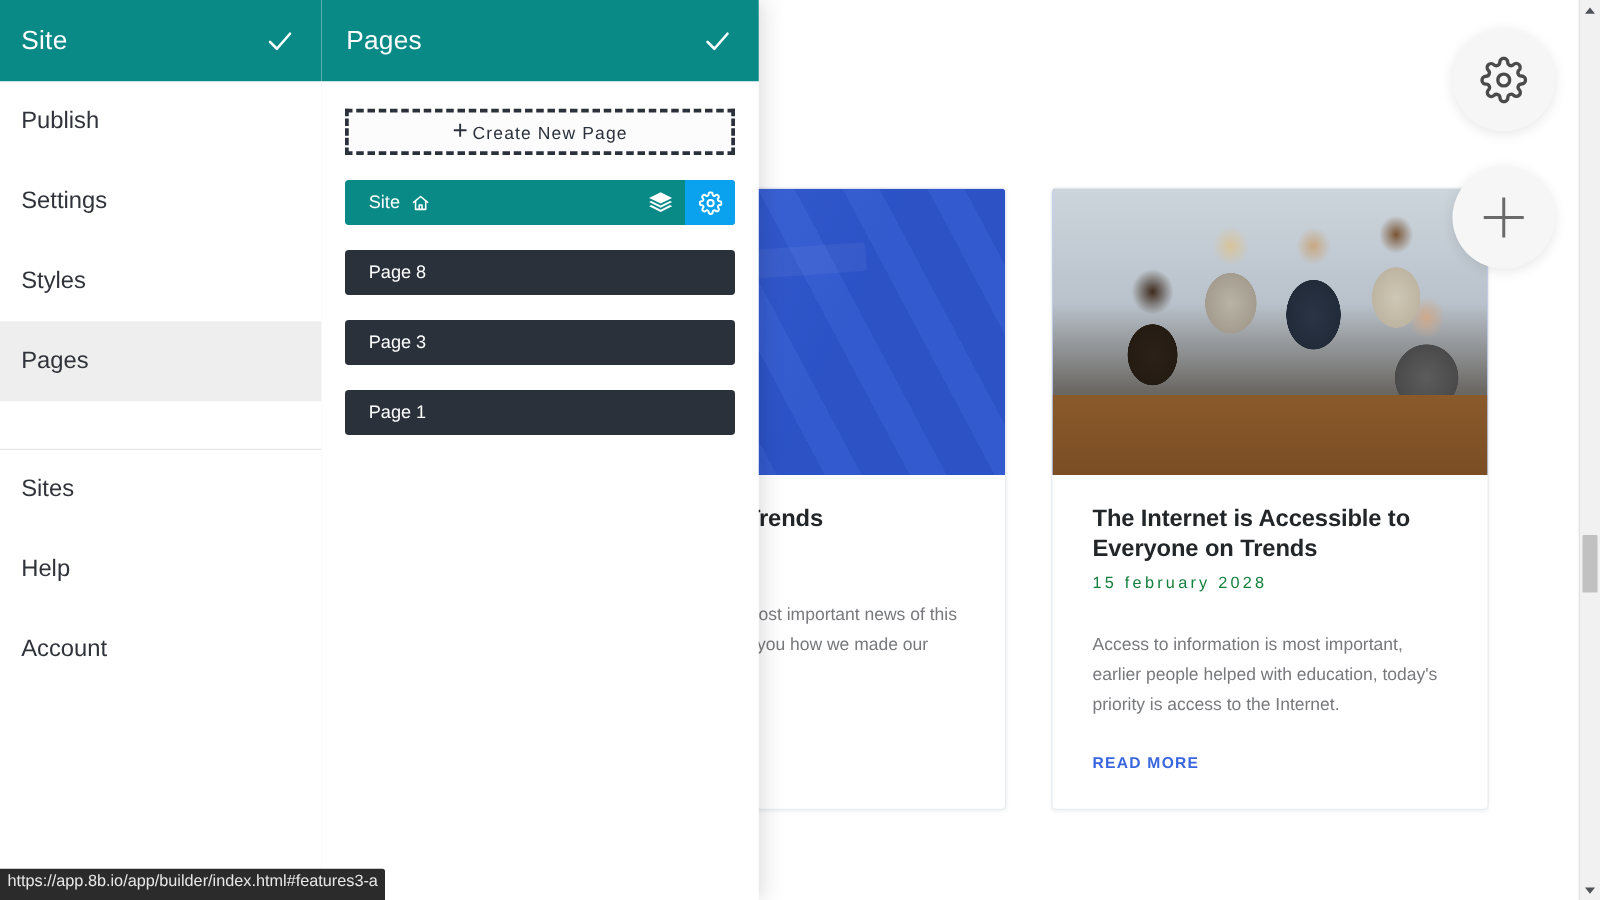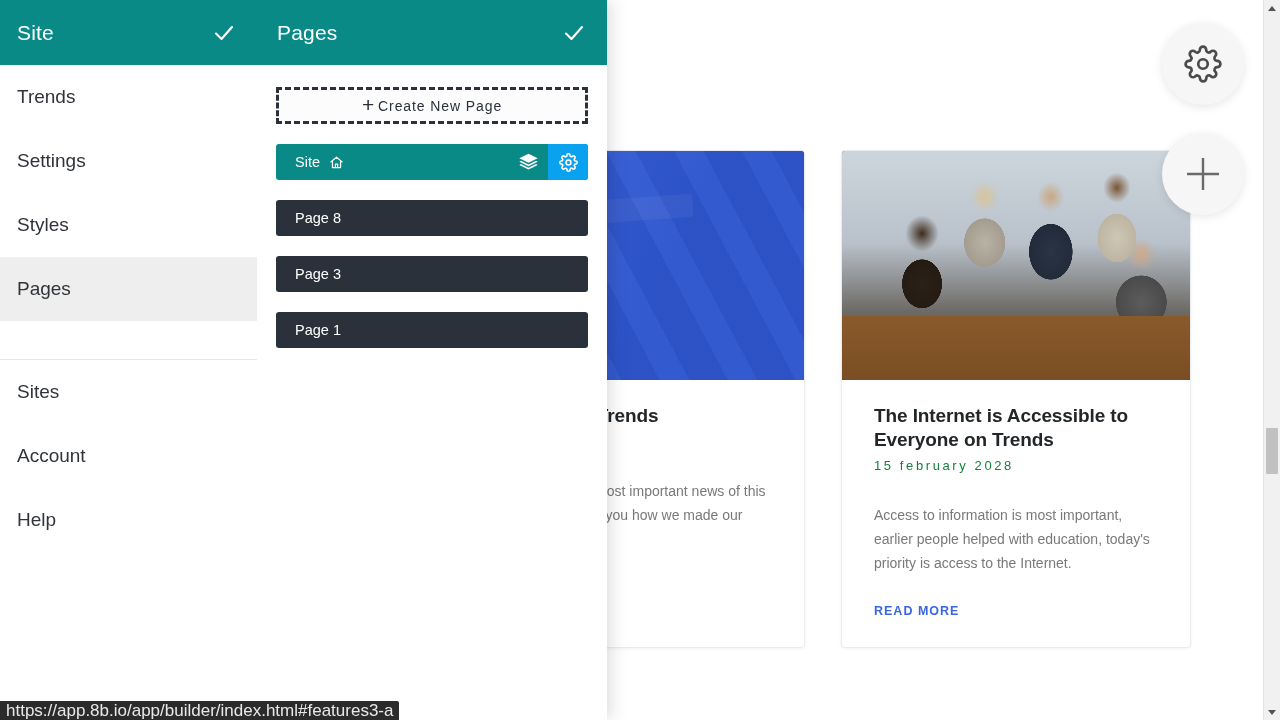--- a/index.html
+++ b/index.html
@@ -346,25 +346,25 @@
     background: #0aa2ef;
     display:flex; align-items:center; justify-content:center;
     cursor: pointer;
   }
 
   
   .status-bar {
     position: absolute;
     left: 0;
     bottom: 0;
-    height: 19px;
+    height: 25px;
     max-width: 420px;
     background: #2b2b2b;
     color: #e8e8e8;
-    font-size: 17px;
+    font-size: 13px;
     line-height: 19px;
     padding: 0 6px;
     z-index: 40;
     white-space: nowrap;
     border-top-right-radius: 2px;
   }
 </style>
 </head>
 <body>
 
@@ -434,43 +434,43 @@
   <div class="sidebar">
     <div class="sb-head">
       <span class="sb-head-title">Site</span>
       <svg class="check-icon" width="26" height="26" viewBox="0 0 26 26">
         <path d="M5 13.5 L10.5 19 L21 7" stroke="#ffffff" stroke-width="2.1" fill="none" stroke-linecap="round" stroke-linejoin="round"></path>
       </svg>
     </div>
 
     <div class="sb-menu">
       <div class="sb-item">
-        <span>Trends</span>
+        <span>Publish</span>
       </div>
       <div class="sb-item">
         <span>Settings</span>
       </div>
       <div class="sb-item">
         <span>Styles</span>
       </div>
       <div class="sb-item active">
         <span>Pages</span>
       </div>
 
       <div class="sb-gap"></div>
       <div class="sb-divider"></div>
 
       <div class="sb-item">
         <span>Sites</span>
       </div>
       <div class="sb-item">
+        <span>Help</span>
+      </div>
+      <div class="sb-item">
         <span>Account</span>
-      </div>
-      <div class="sb-item">
-        <span>Help</span>
       </div>
     </div>
   </div>
 
   <div class="pages-panel">
     <div class="pp-head">
       <span class="pp-head-title">Pages</span>
       <svg class="check-icon" width="26" height="26" viewBox="0 0 26 26">
         <path d="M5 13.5 L10.5 19 L21 7" stroke="#ffffff" stroke-width="2.1" fill="none" stroke-linecap="round" stroke-linejoin="round"></path>
       </svg>

